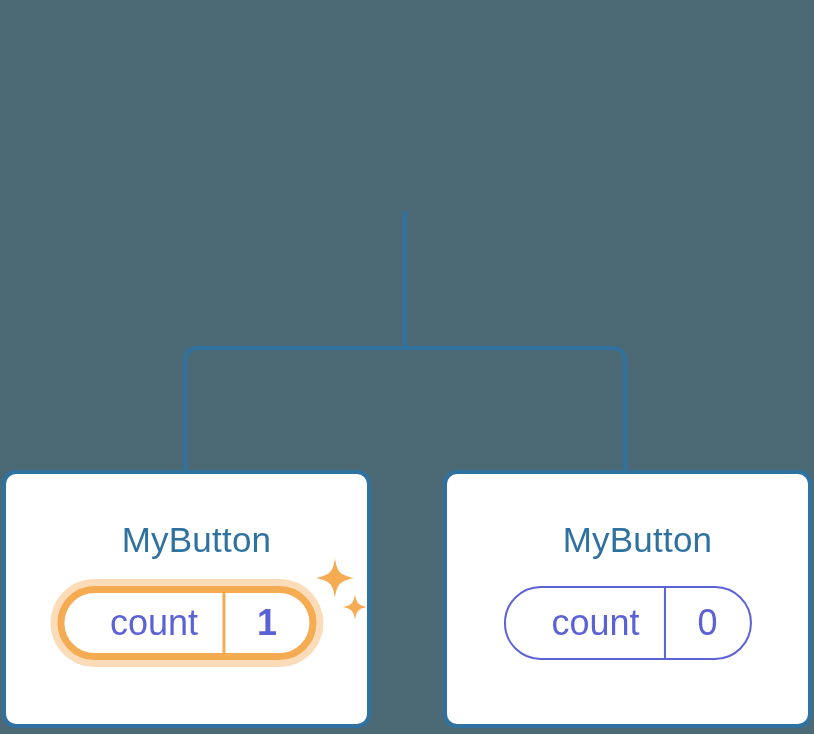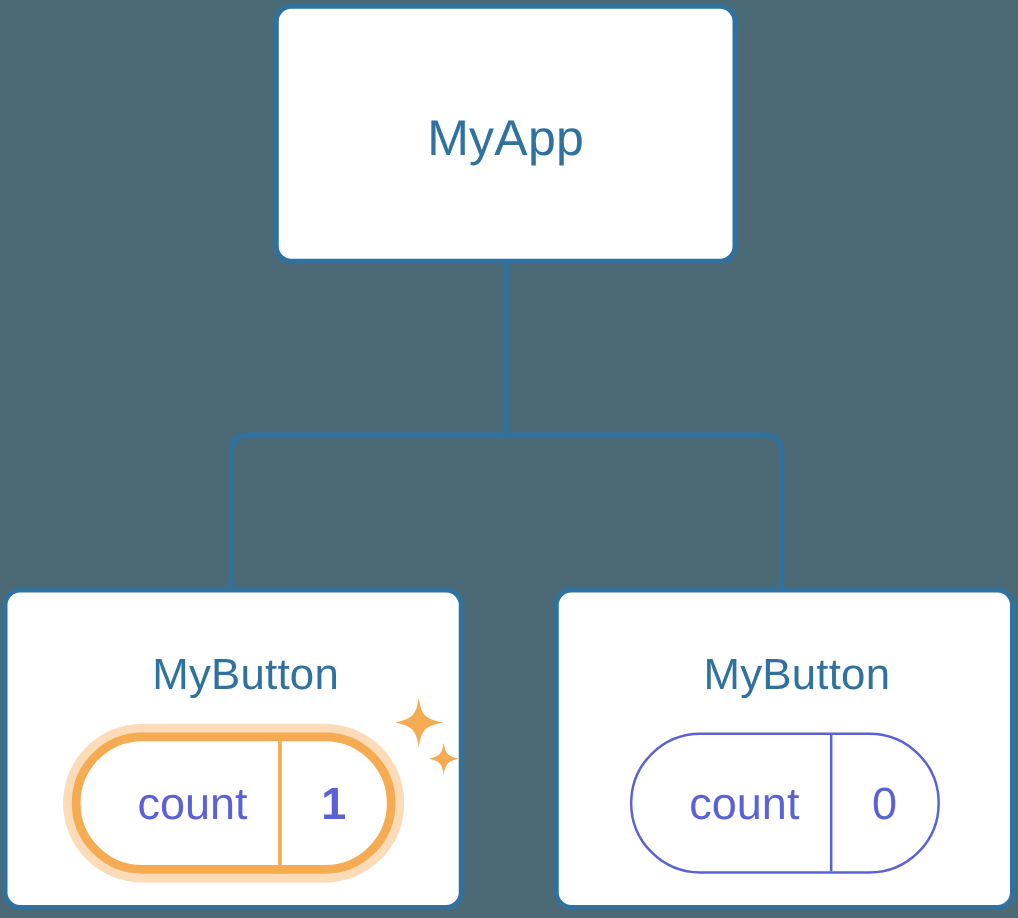--- a/index.html
+++ b/index.html
@@ -76,21 +76,21 @@
   .pill-wrap {
     position: absolute;
     left: 50%;
     transform: translateX(-50%);
     top: 112px;
   }
   .pill {
     position: relative;
     display: flex;
     align-items: stretch;
-    height: 113px;
+    height: 74px;
     border-radius: 999px;
     background: #ffffff;
     box-sizing: border-box;
   }
   .pill-normal {
     border: 2px solid #5b62d6;
   }
   .pill-highlight {
     border: 7px solid #f5ab51;
     box-shadow: 0 0 0 7px rgba(250, 198, 140, 0.62);
@@ -133,23 +133,20 @@
 <body>
 
 <div id="canvas">
 
   <svg class="edges" viewBox="0 0 814 734" width="814" height="734">
     <path d="M 405 211 L 405 348" fill="none" stroke="#2f72a0" stroke-width="4" stroke-linecap="butt"></path>
     <path d="M 405 348 L 199 348 Q 185 348 185 362 L 185 472" fill="none" stroke="#2f72a0" stroke-width="4" stroke-linecap="butt"></path>
     <path d="M 405 348 L 611 348 Q 625 348 625 362 L 625 472" fill="none" stroke="#2f72a0" stroke-width="4" stroke-linecap="butt"></path>
   </svg>
 
-  <div class="node" id="node-root">
-    <div class="node-title">MyApp</div>
-  </div>
 
   <div class="node node-child" id="node-child-a">
     <div class="node-title">MyButton</div>
 
     <div class="pill-wrap">
       <div class="pill pill-highlight">
         <div class="pill-cell pill-key">count</div>
         <div class="pill-cell pill-val">1</div>
       </div>
     </div>

